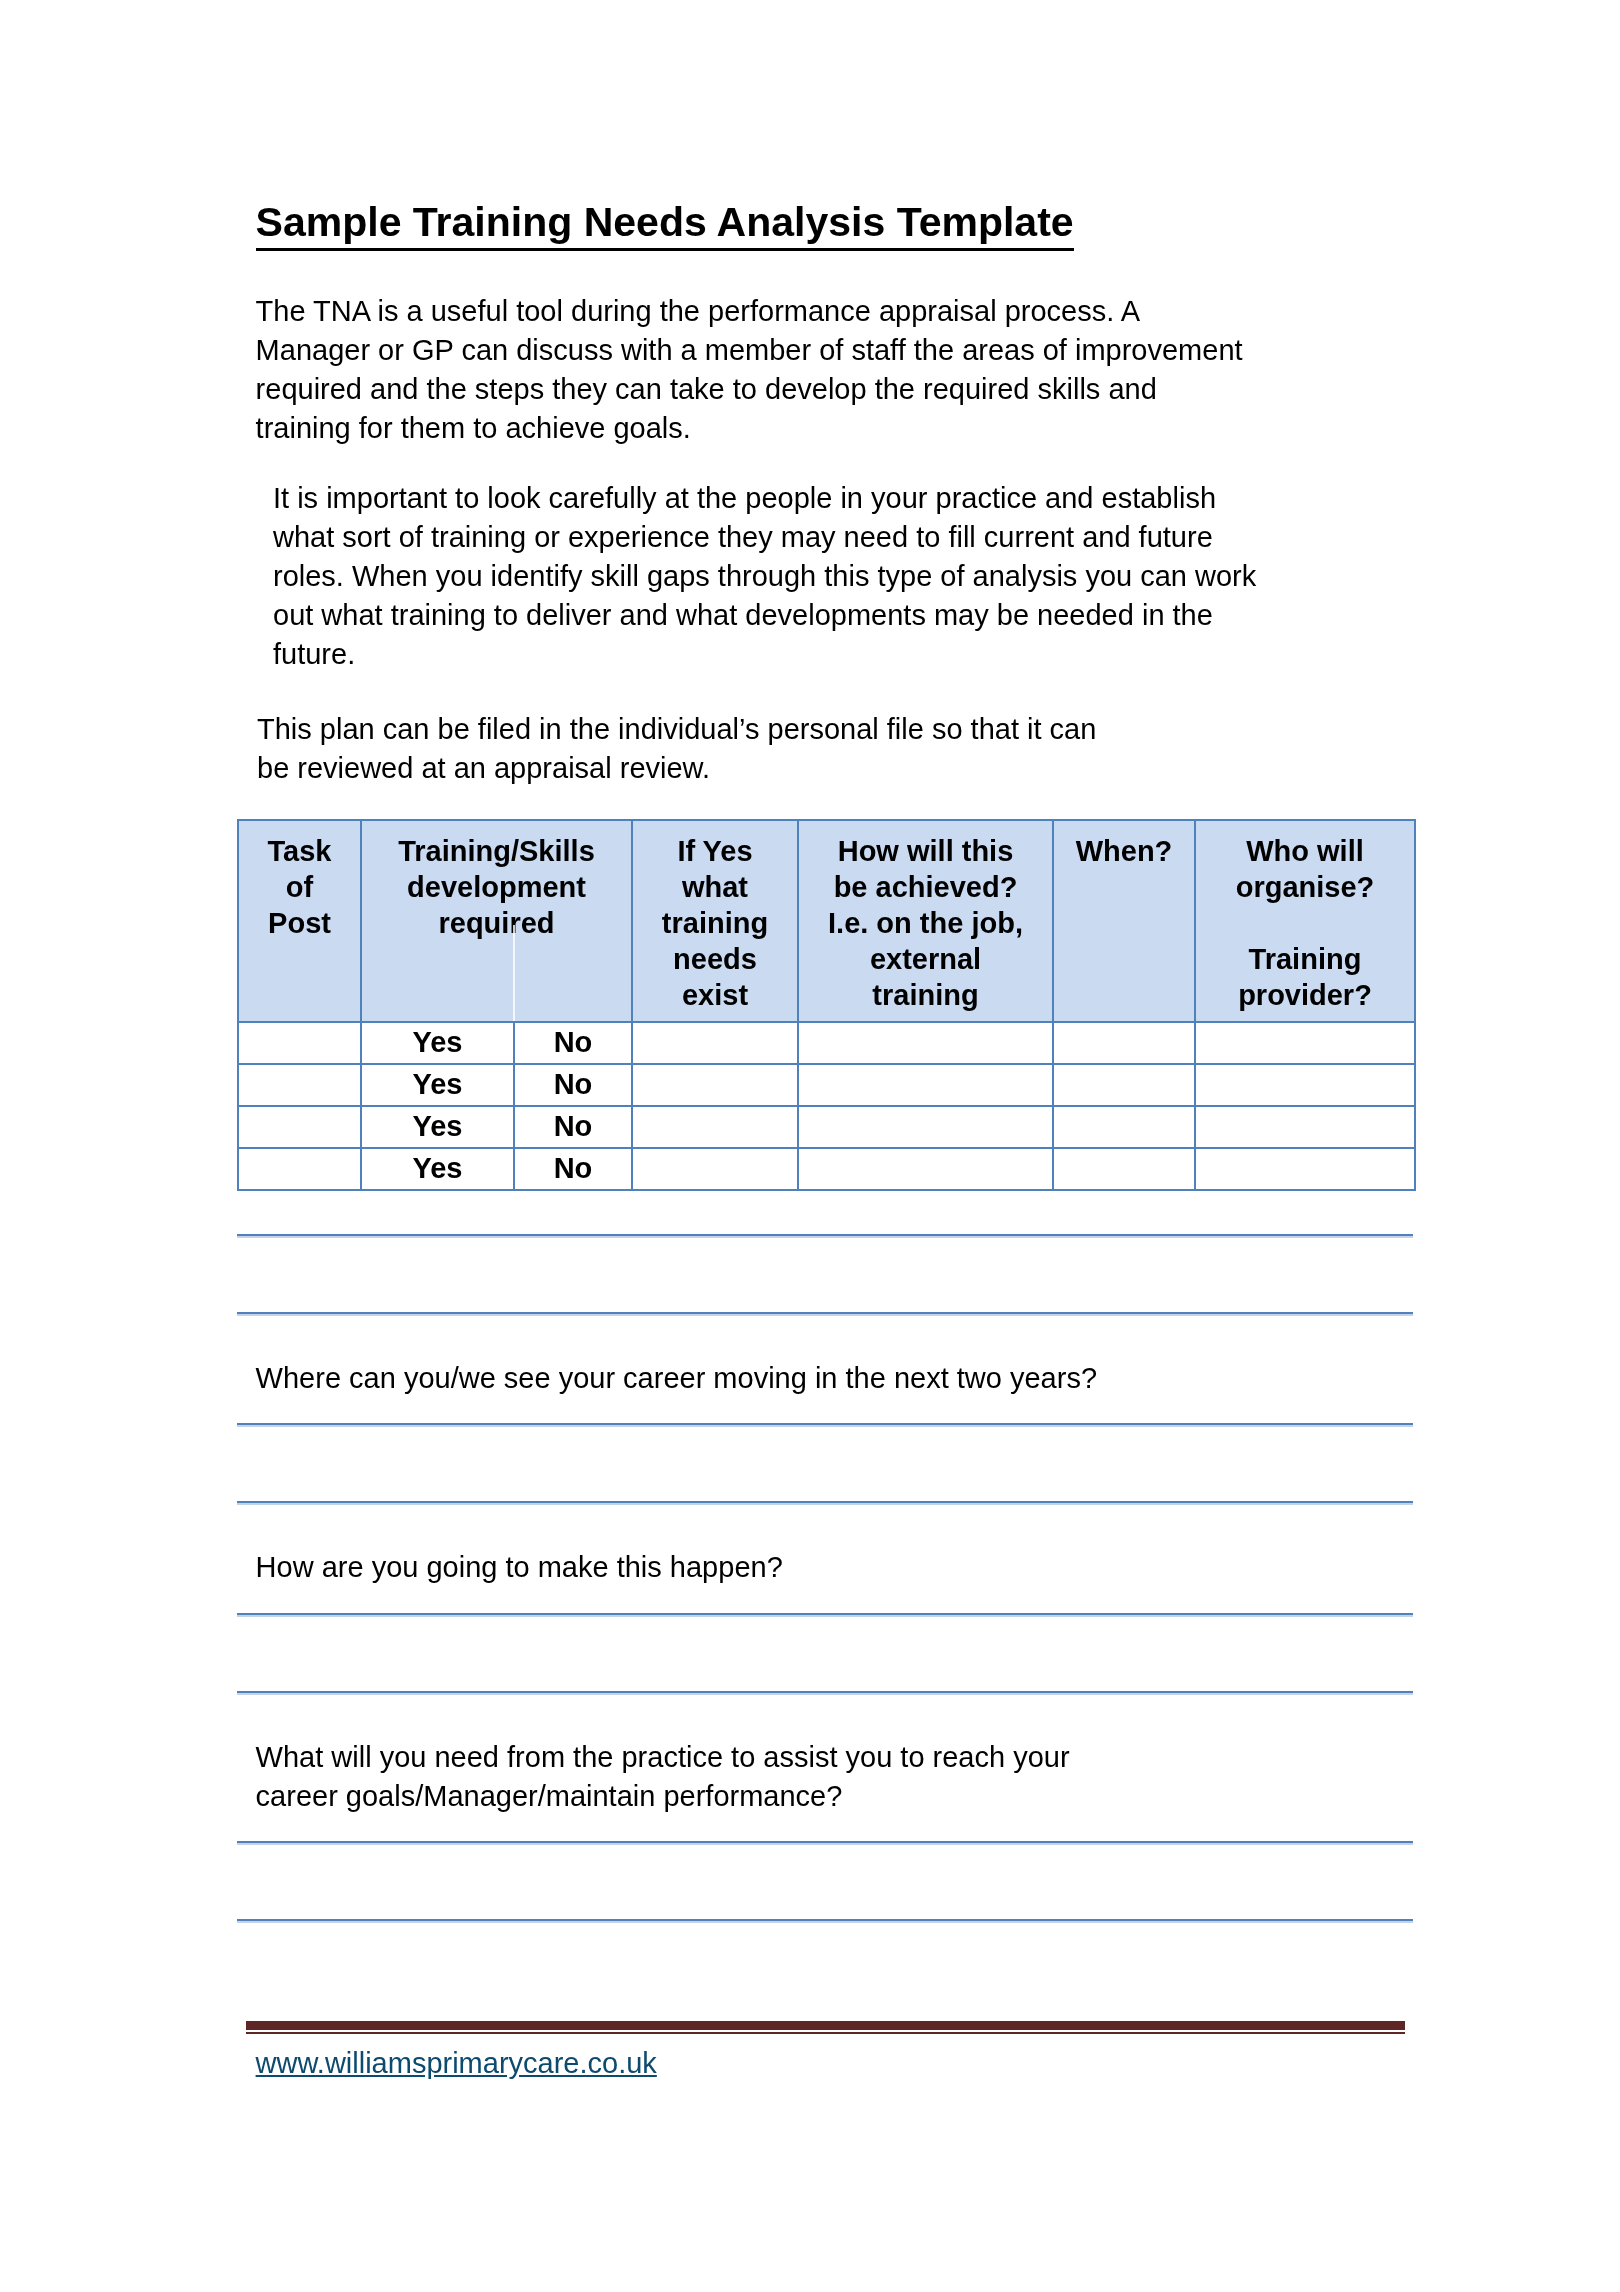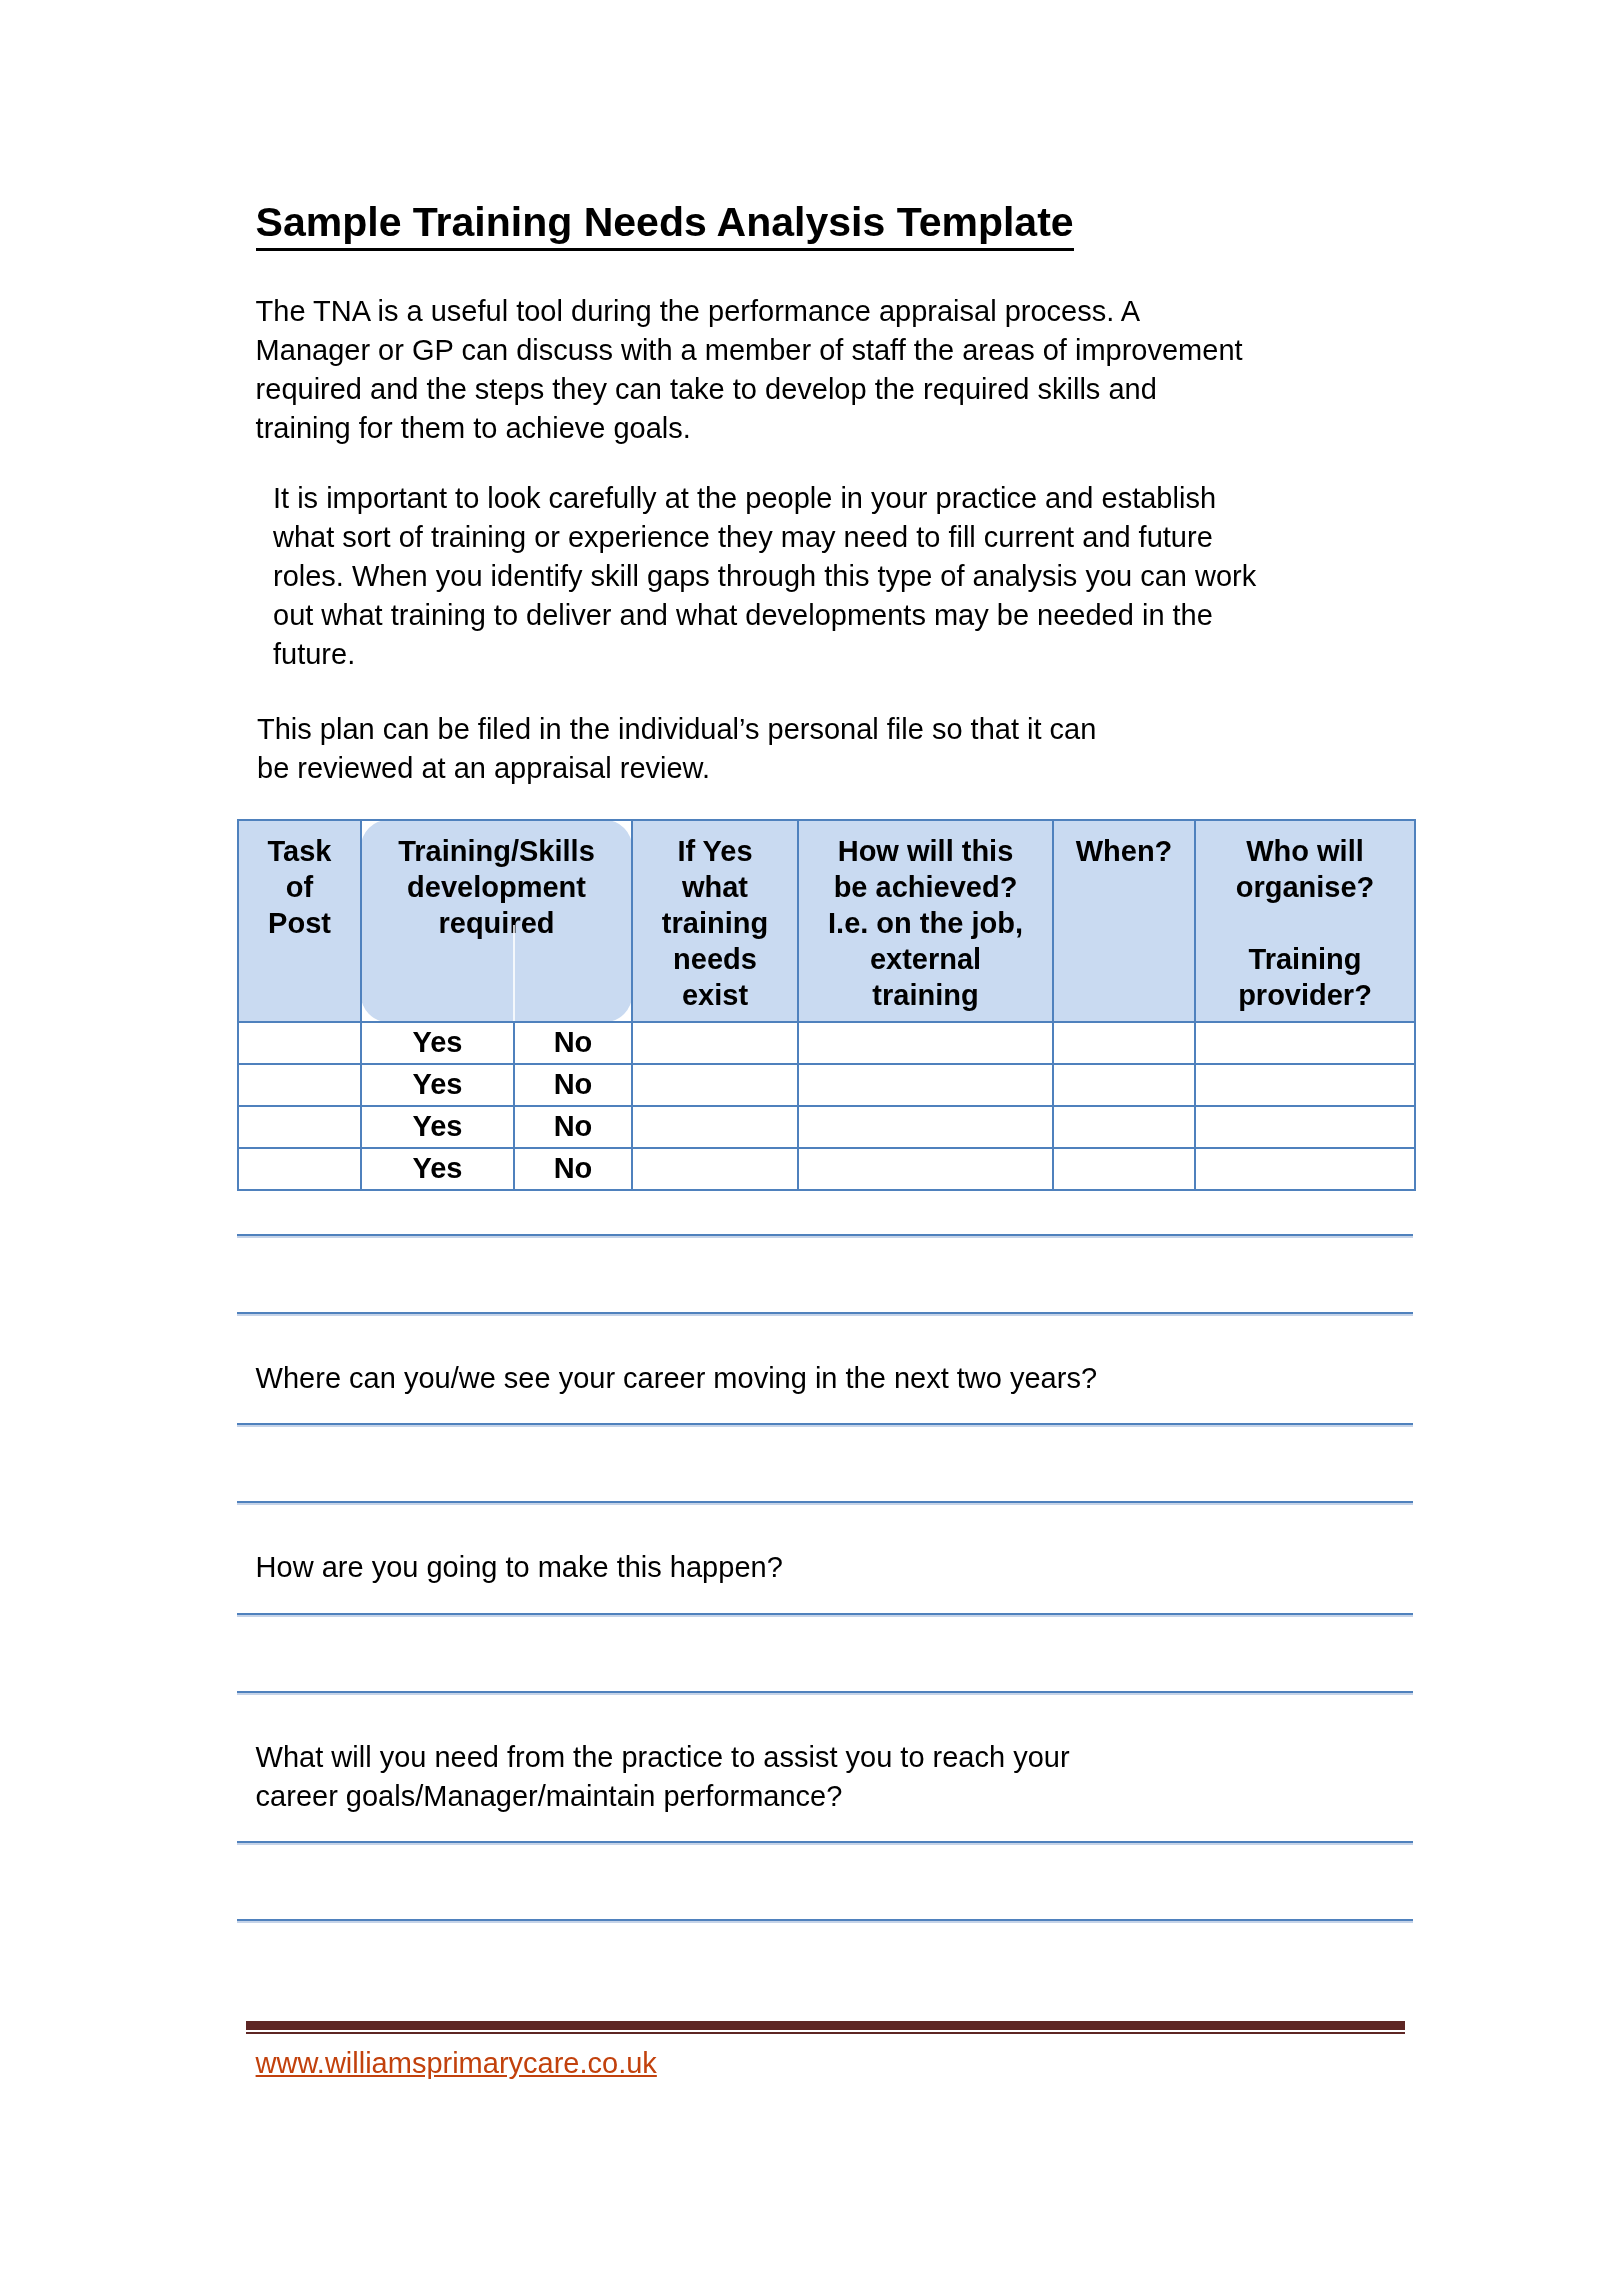--- a/index.html
+++ b/index.html
@@ -24,40 +24,40 @@
   table.tna th, table.tna td { border:2px solid #4f81bd; }
   table.tna th {
     background:#c9daf1; font-weight:bold; font-size:29px; line-height:36px;
     text-align:center; vertical-align:top; padding:11.8px 3.9px 7.8px 3.9px; white-space:pre-line;
   }
   table.tna thead th { border-bottom:2.9px solid #4f81bd; }
   table.tna td {
     height:40px; padding:0 3.9px; font-size:29px; font-weight:bold;
     text-align:center; vertical-align:middle; background:#fff;
   }
-  .th-split { position:relative;border-radius:27px; }
+  .th-split { position:relative; }
   .split-divider {
     position:absolute; top:52%; bottom:0; left:calc(56.5% - 1px);
     width:2px; background:rgba(255,255,255,0.8);
   }
 
   .q-block { margin-top:43px; }
   .question { margin:0 0 0 18.6px; font-size:29px; line-height:39px; white-space:pre-line; }
   .answer-area { margin-top:25.5px; }
   .rule { height:0; border-top:2.9px solid #4f81bd; border-bottom:2px solid #c5d3e8; }
   .rule + .rule { margin-top:74px; }
 
   .footer { margin-top:98px; }
   .footer-bar {
     height:12.7px; width:1159px; margin-left:8.8px;
     background:linear-gradient(#5e2624 0 8.8px, #ffffff 8.8px 10.8px, #5e2624 10.8px 12.7px);
   }
   .footer-link {
     display:inline-block; margin:11.8px 0 0 18.6px; font-size:29px; line-height:35px;
-    color:#c2410c; text-decoration:underline; cursor:pointer;
+    color:#0c4a6e; text-decoration:underline; cursor:pointer;
   }
 </style>
 </head>
 <body>
 
 <div class="page">
   <div class="content">
 
     <h1 class="title"><span class="title-text">Sample Training Needs Analysis Template</span></h1>
 

